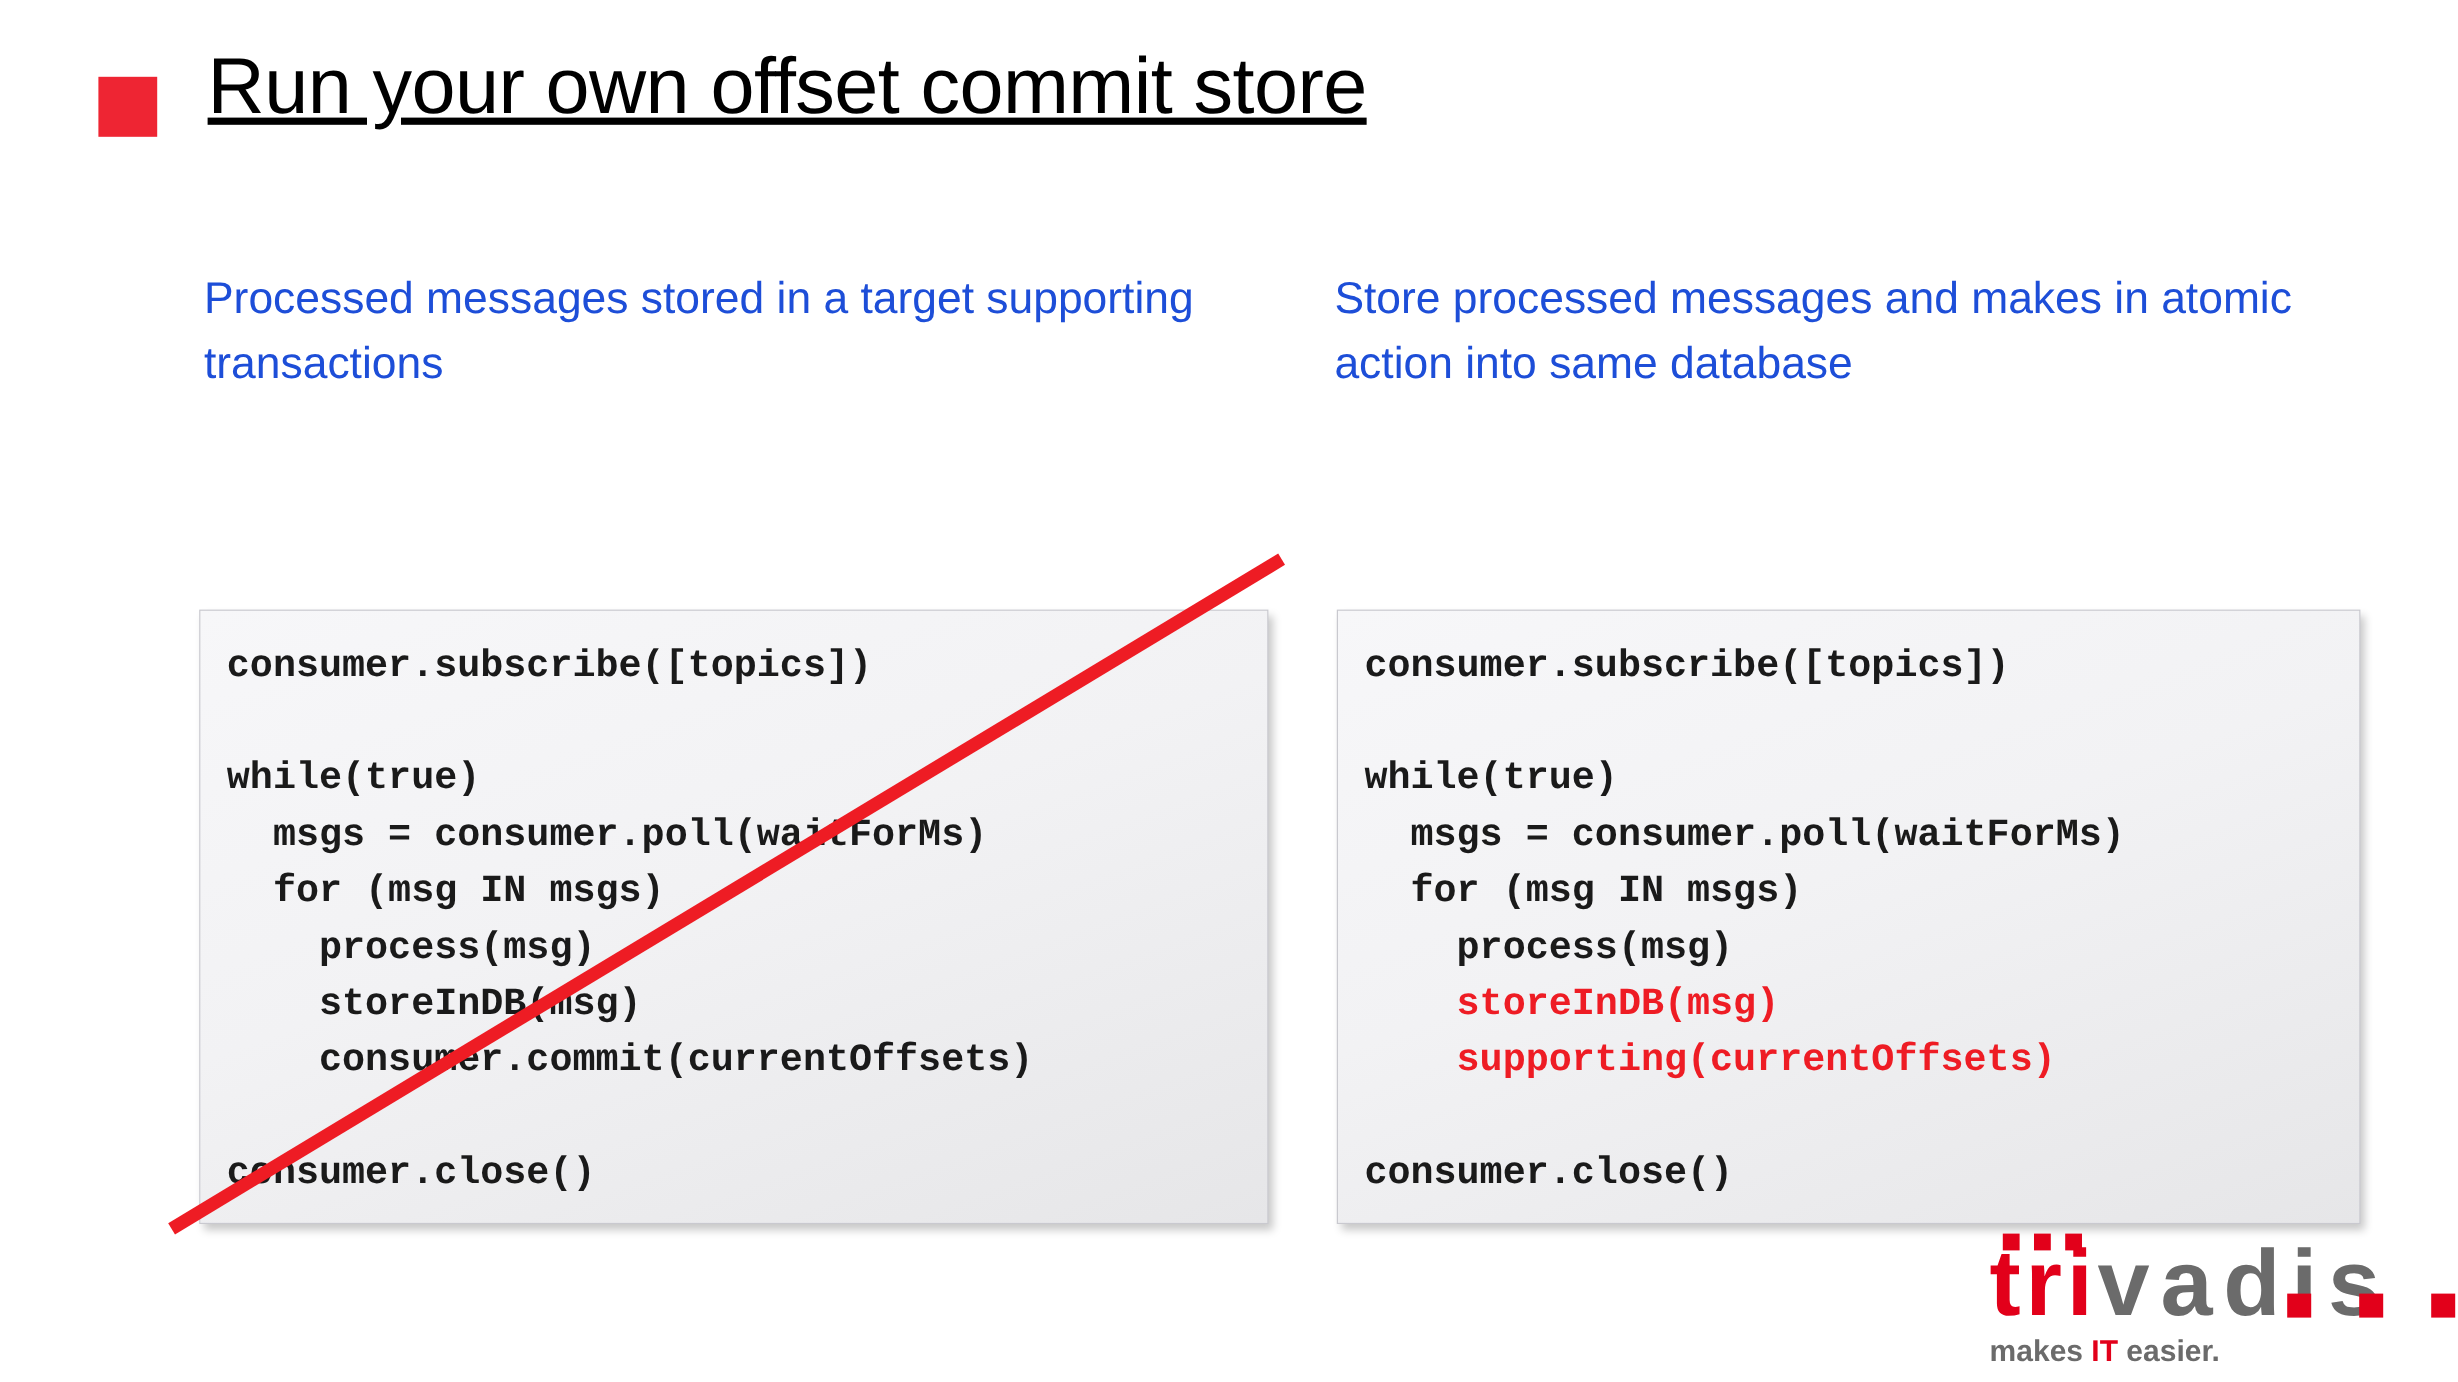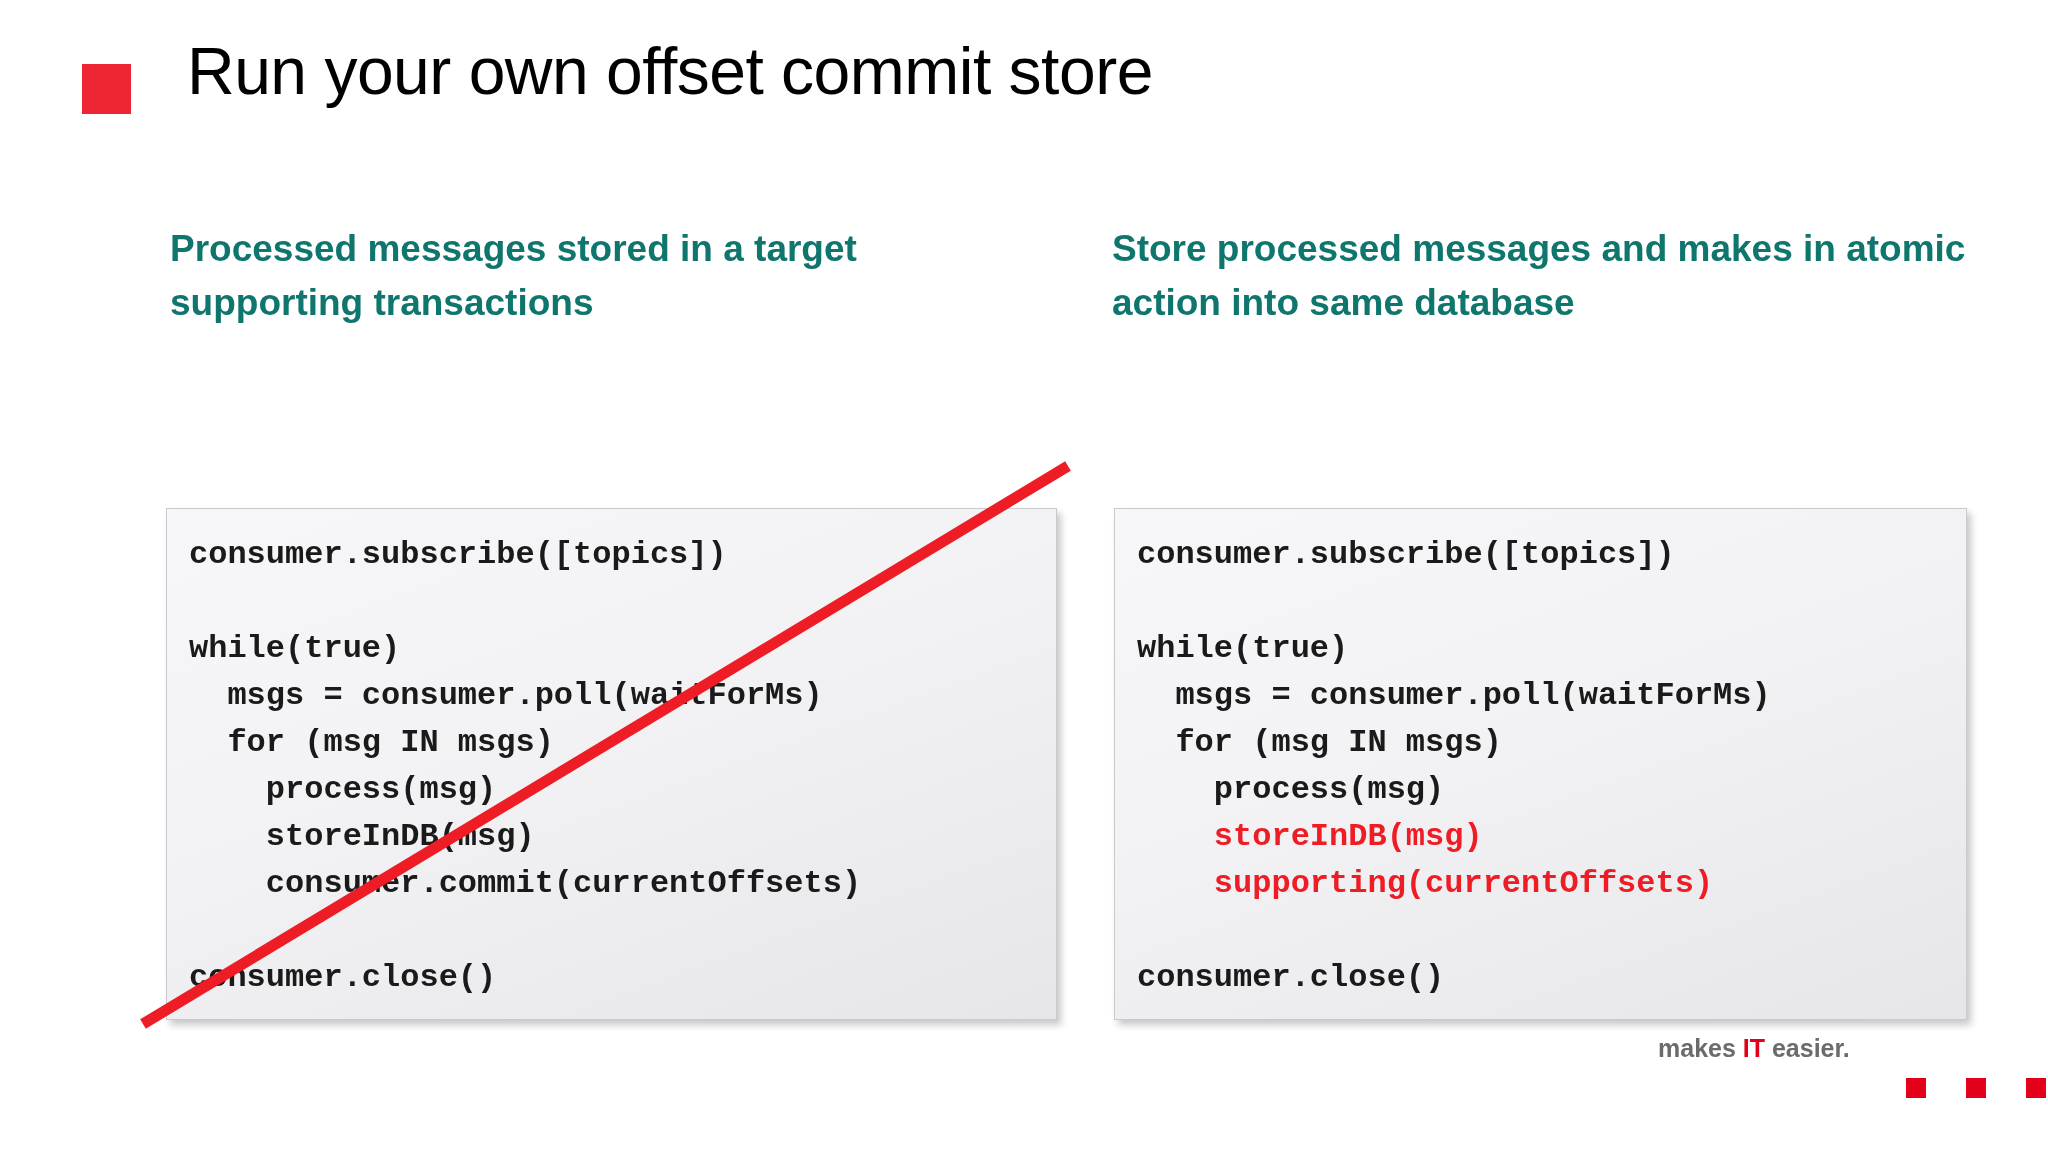--- a/index.html
+++ b/index.html
@@ -25,47 +25,48 @@
     align-items: center;
   }
   .title-bullet {
     width: 49px;
     height: 50px;
     background: #ee2533;
     margin-top: 36px;
     flex: 0 0 auto;
   }
   .title-text {
-    margin-left: 56px;
+    margin-left: 42px;
     font-size: 66px;
     line-height: 1.0;
     color: #000000;
     font-weight: 400;
     letter-spacing: -0.5px;
     white-space: nowrap;
+    text-decoration: underline;
   }
 
   
   .col-left {
     position: absolute;
     left: 170px;
     top: 222px;
     width: 830px;
   }
   .col-right {
     position: absolute;
     left: 1112px;
     top: 222px;
     width: 860px;
   }
   .body-text {
     font-size: 37px;
     line-height: 54px;
-    color: #0f766e;
-    font-weight: 700;
+    color: #1d4ed8;
+    font-weight: 400;
   }
   .spacer-para {
     height: 54px;
   }
 
   
   .code-box {
     position: absolute;
     box-sizing: border-box;
     background: linear-gradient(160deg, #f7f7f9 0%, #f2f2f4 45%, #e6e6e8 100%);
@@ -204,19 +205,27 @@
 <span class="code-line red">    supporting(currentOffsets)</span>
 <span class="code-line"></span>
 <span class="code-line">consumer.close()</span></pre>
 </div>
 
 <svg class="strike-svg" viewBox="0 0 2048 1152">
   <line id="strike-line" x1="143" y1="1024" x2="1068" y2="466" stroke="#ee1c24" stroke-width="11" stroke-linecap="butt"></line>
 </svg>
 
 <div class="logo">
+  <div class="logo-word">
+    <span class="logo-tri">tri</span><span class="logo-vadis">vadis</span>
+    <span class="logo-dots">
+        <i></i>
+        <i></i>
+        <i></i>
+      </span>
+  </div>
   <div class="logo-tag"><span>makes </span><span class="it">IT</span><span> easier.</span></div>
 </div>
 <div class="logo-squares">
     <i></i>
     <i></i>
     <i></i>
   </div>
 
 </body></html>

